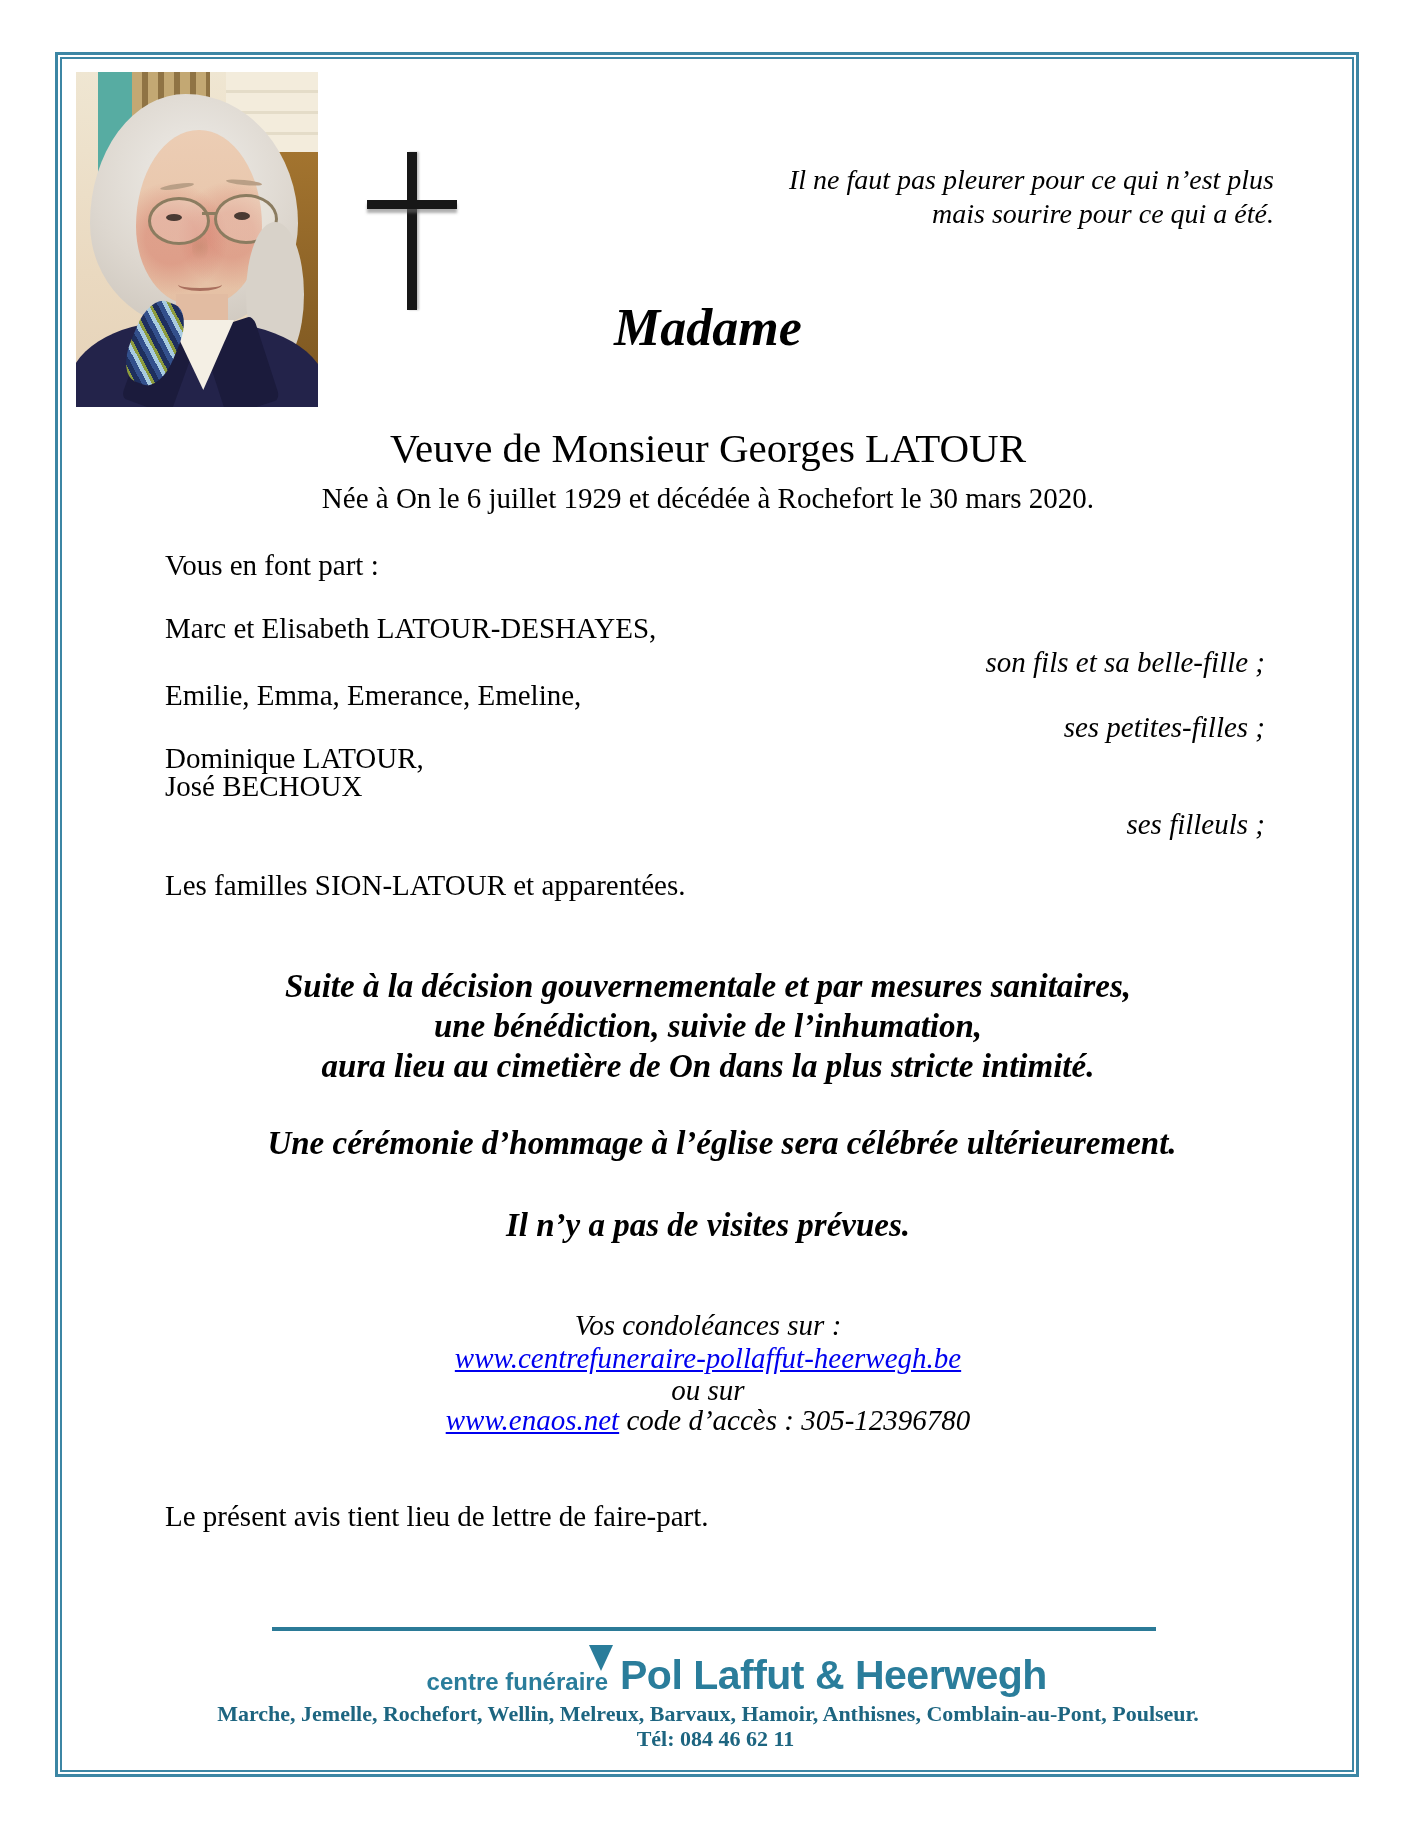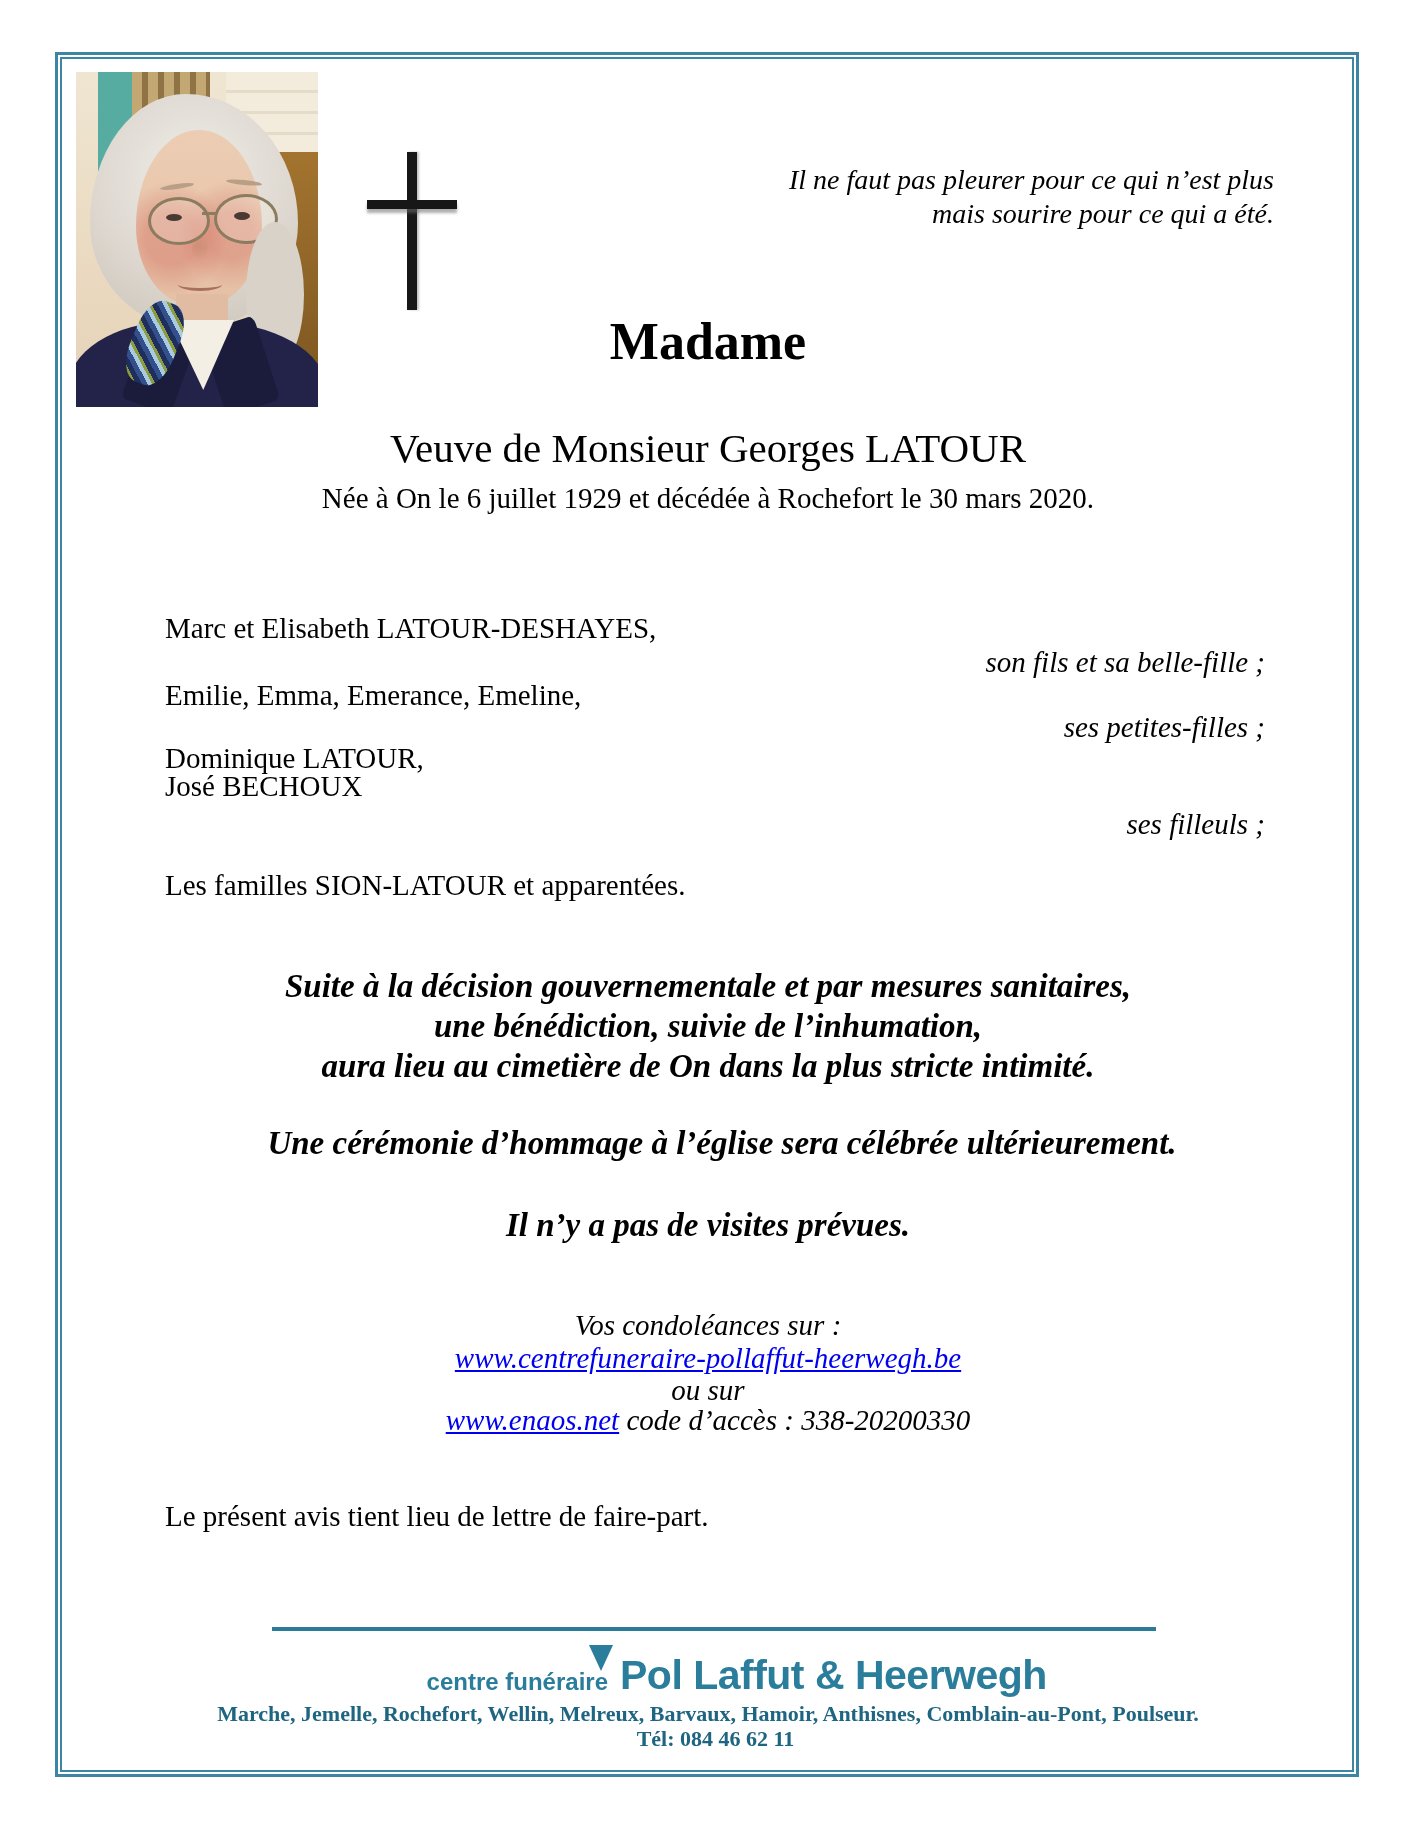--- a/index.html
+++ b/index.html
@@ -62,21 +62,21 @@
     background:repeating-linear-gradient(40deg,#33508c 0 5px,#a8cbe0 5px 9px,#8d9c3e 9px 12px,#1e2f5e 12px 17px);}
   
   .cross-v{position:absolute;left:407px;top:152px;width:10px;height:158px;background:#171717;
     box-shadow:2px 0 2px rgba(0,0,0,.25);}
   .cross-h{position:absolute;left:367px;top:200px;width:90px;height:9px;background:#171717;
     box-shadow:0 4px 3px rgba(110,110,110,.55);}
   
   .abs{position:absolute;}
   .quote{top:163px;right:142px;text-align:right;font-style:italic;font-size:28px;line-height:34px;}
   .title{left:0;right:0;text-align:center;font-weight:bold;font-size:52px;line-height:60px;}
-  .t-madame{top:312px;}
+  .t-madame{top:298px;font-style:italic;}
   .t-name{top:358px;}
   .t-veuve{left:0;right:0;top:424px;text-align:center;font-size:41px;}
   .t-dates{left:0;right:0;top:482px;text-align:center;font-size:29px;}
   .body-line{left:165px;right:151px;font-size:29px;line-height:34px;text-align:left;}
   .rel{text-align:right;font-style:italic;}
   .y-intro{top:548px;}
   .y-g1{top:611px;}  .y-r1{top:645px;}
   .y-g2{top:678px;}  .y-r2{top:710px;}
   .y-g3a{top:741px;} .y-g3b{top:769px;} .y-r3{top:807px;}
   .y-fam{top:868px;}
@@ -145,39 +145,40 @@
 
   <div class="abs quote">
     <div>Il ne faut pas pleurer pour ce qui n’est plus</div>
     <div>mais sourire pour ce qui a été.</div>
   </div>
 
   <div class="abs title t-madame">Madame</div>
   <div class="abs t-veuve">Veuve de Monsieur Georges LATOUR</div>
   <div class="abs t-dates">Née à On le 6 juillet 1929 et décédée à Rochefort le 30 mars 2020.</div>
 
+  <div class="abs body-line y-intro">Vous en font part :</div>
   <div class="abs body-line y-g1">Marc et Elisabeth LATOUR-DESHAYES,</div>
   <div class="abs body-line rel y-r1">son fils et sa belle-fille ;</div>
   <div class="abs body-line y-g2">Emilie, Emma, Emerance, Emeline,</div>
   <div class="abs body-line rel y-r2">ses petites-filles ;</div>
   <div class="abs body-line y-g3a">Dominique LATOUR,</div>
   <div class="abs body-line y-g3b">José BECHOUX</div>
   <div class="abs body-line rel y-r3">ses filleuls ;</div>
   <div class="abs body-line y-fam">Les familles SION-LATOUR et apparentées.</div>
 
   <div class="abs cer y-c1">Suite à la décision gouvernementale et par mesures sanitaires,</div>
   <div class="abs cer y-c2">une bénédiction, suivie de l’inhumation,</div>
   <div class="abs cer y-c3">aura lieu au cimetière de On dans la plus stricte intimité.</div>
   <div class="abs cer y-c4">Une cérémonie d’hommage à l’église sera célébrée ultérieurement.</div>
   <div class="abs cer y-c5">Il n’y a pas de visites prévues.</div>
 
   <div class="abs cond y-v1">Vos condoléances sur :</div>
   <div class="abs cond y-v2"><a href="#" class="link">www.centrefuneraire-pollaffut-heerwegh.be</a></div>
   <div class="abs cond y-v3">ou sur</div>
-  <div class="abs cond y-v4"><a href="#" class="link">www.enaos.net</a><span> code d’accès : 338-20200330</span></div>
+  <div class="abs cond y-v4"><a href="#" class="link">www.enaos.net</a><span> code d’accès : 305-12396780</span></div>
 
   <div class="abs body-line y-notice">Le présent avis tient lieu de lettre de faire-part.</div>
 
   <div class="separator"></div>
   <div class="brand-triangle"></div>
   <div class="brand-prefix">centre funéraire</div>
   <div class="brand-name">Pol Laffut &amp; Heerwegh</div>
   <div class="abs foot-locations">Marche, Jemelle, Rochefort, Wellin, Melreux, Barvaux, Hamoir, Anthisnes, Comblain-au-Pont, Poulseur.</div>
   <div class="abs foot-phone">Tél: 084 46 62 11</div>
 

